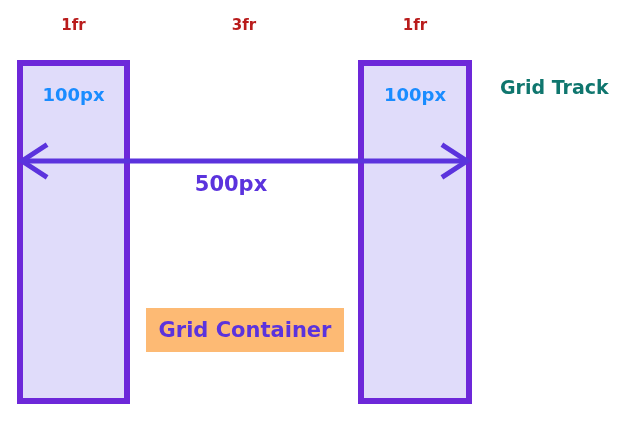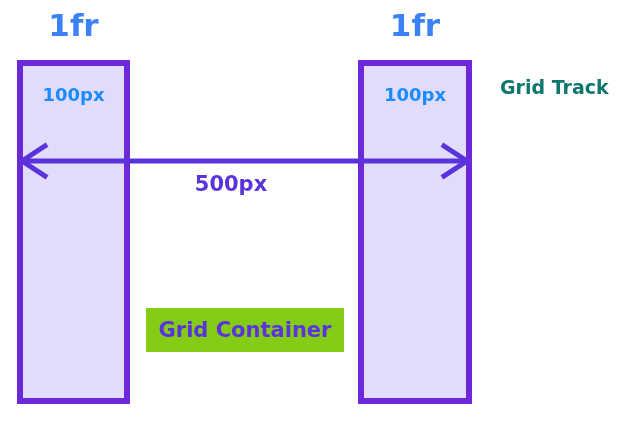--- a/index.html
+++ b/index.html
@@ -22,23 +22,23 @@
     height: 422px;
   }
 
   
   .fr-label {
     position: absolute;
     top: 10px;
     height: 30px;
     line-height: 30px;
     text-align: center;
-    font-size: 31px;
+    font-size: 15px;
     font-weight: bold;
-    color: #3b82f6;
+    color: #b91c1c;
     white-space: nowrap;
   }
   .fr-1 { left: 17px;  width: 113px; }
   .fr-2 { left: 133px; width: 222px; }
   .fr-3 { left: 358px; width: 114px; }
 
   
   .track {
     position: absolute;
     top: 60px;
@@ -100,33 +100,34 @@
 
   
   .container-badge {
     position: absolute;
     left: 146px;
     top: 308px;
     width: 198px;
     height: 44px;
     line-height: 44px;
     text-align: center;
-    background: #84cc16;
+    background: #fdba74;
     color: #5b33dd;
     font-size: 21px;
     font-weight: bold;
     white-space: nowrap;
   }
 </style>
 </head>
 <body>
 
 <div id="stage">
 
   <div class="fr-label fr-1">1fr</div>
+  <div class="fr-label fr-2">3fr</div>
   <div class="fr-label fr-3">1fr</div>
 
   <div class="track track-1">
     <div class="track-label">100px</div>
   </div>
 
 
   <div class="track track-3">
     <div class="track-label">100px</div>
   </div>

